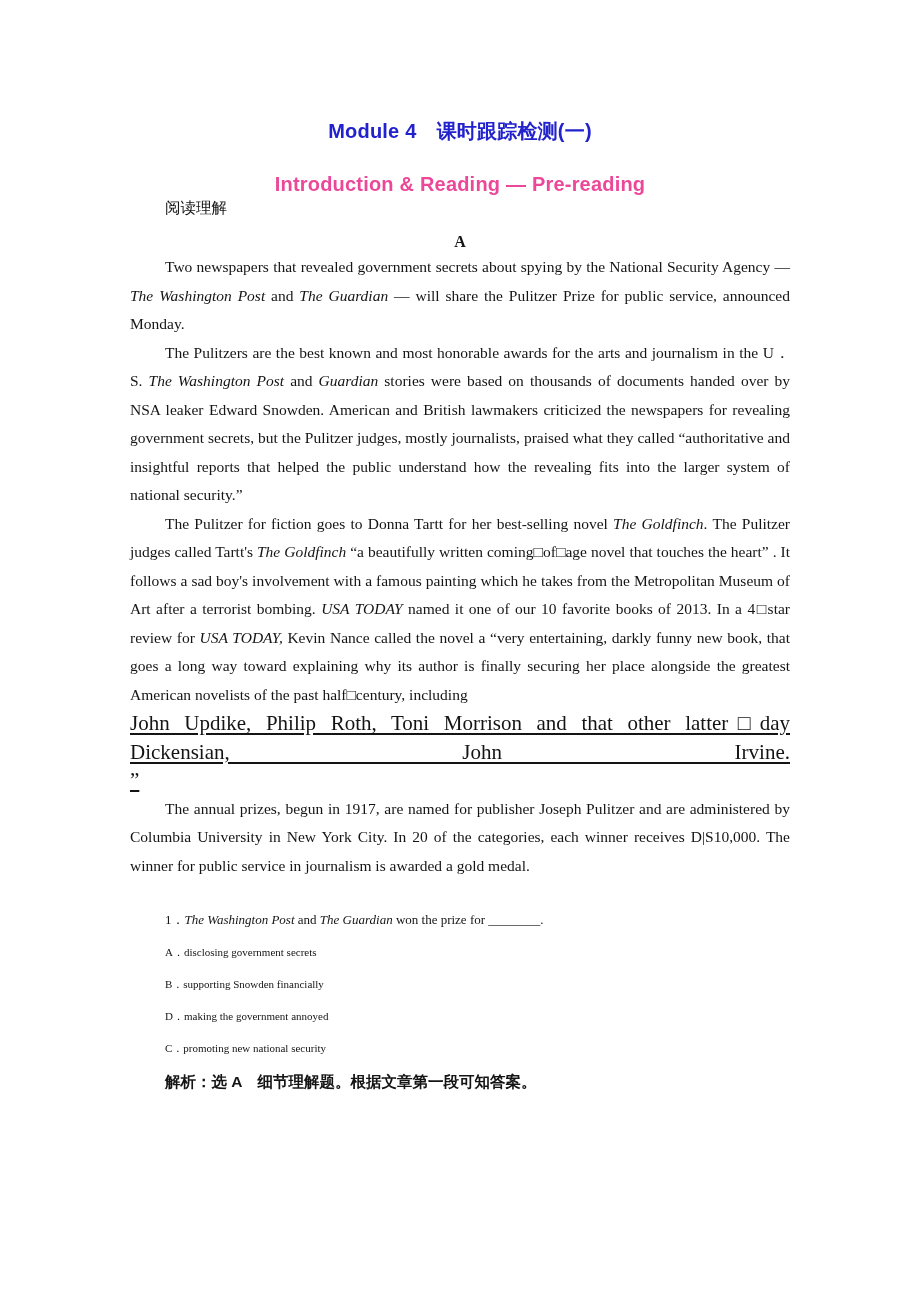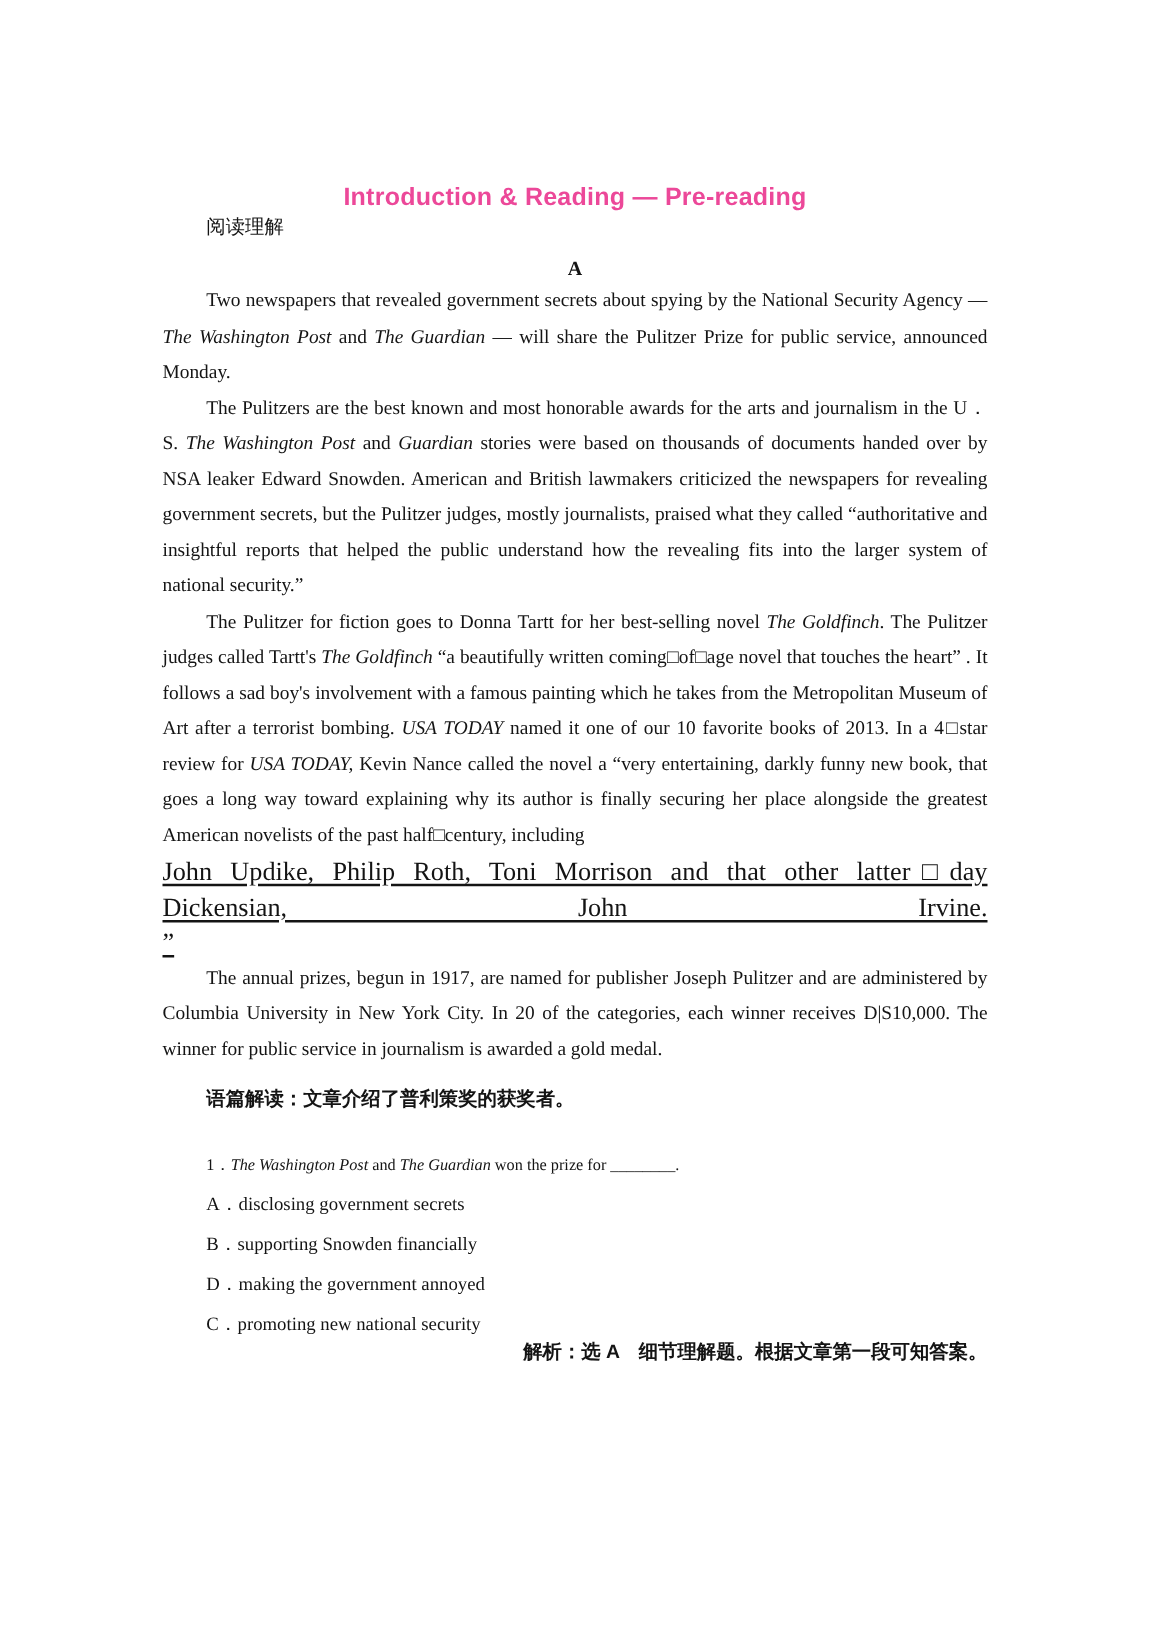--- a/index.html
+++ b/index.html
@@ -37,41 +37,41 @@
   }
   span.it{font-style:italic;}
   span.ul{text-decoration:underline;text-underline-offset:3px;}
 
   .cn{
     font-family:"Liberation Sans","DejaVu Sans",sans-serif;
     font-weight:600;font-size:15.5px;line-height:24px;
   }
   .analysis-intro{margin-top:14px;text-indent:35px;}
   .q-stem{font-size:13px;line-height:22px;margin-top:29px;text-indent:35px;font-family:Liberation Serif, serif;}
-  .q-option{font-size:15px;line-height:22px;margin-top:10px;text-indent:35px;}
-  .q-analysis{text-indent:35px;line-height:22px;text-align:right;}
+  .q-option{font-size:11px;line-height:22px;margin-top:10px;text-indent:35px;}
+  .q-analysis{margin-top:12px;text-indent:35px;line-height:22px;}
   .q-stem2{font-size:15.5px;line-height:22px;margin-top:15px;text-indent:35px;}
 </style>
 </head>
 <body>
 
 <div class="page">
 
+  <div class="doc-title">Module 4　课时跟踪检测(一)</div>
   <div class="doc-subtitle">Introduction &amp; Reading — Pre-reading</div>
 
   <div class="section-label">阅读理解</div>
   <div class="passage-label">A</div>
 
   <p class="para"><span>Two newspapers that revealed government secrets about spying by the National Security Agency — </span><span class="it">The Washington Post</span><span> and </span><span class="it">The Guardian</span><span> — will share the Pulitzer Prize for public service, announced Monday.</span></p>
   <p class="para"><span>The Pulitzers are the best known and most honorable awards for the arts and journalism in the U．S. </span><span class="it">The Washington Post</span><span> and </span><span class="it">Guardian</span><span> stories were based on thousands of documents handed over by NSA leaker Edward Snowden. American and British lawmakers criticized the newspapers for revealing government secrets, but the Pulitzer judges, mostly journalists, praised what they called “authoritative and insightful reports that helped the public understand how the revealing fits into the larger system of national security.”</span></p>
   <p class="para"><span>The Pulitzer for fiction goes to Donna Tartt for her best-selling novel </span><span class="it">The Goldfinch</span><span>. The Pulitzer judges called Tartt's </span><span class="it">The Goldfinch</span><span>  “a beautifully written coming□of□age novel that touches the heart” . It follows a sad boy's involvement with a famous painting which he takes from the Metropolitan Museum of Art after a terrorist bombing. </span><span class="it">USA TODAY</span><span> named it one of our 10 favorite books of 2013. In a 4□star review for </span><span class="it">USA TODAY,</span><span> Kevin Nance called the novel a “very entertaining, darkly funny new book, that goes a long way toward explaining why its author is finally securing her place alongside the greatest American novelists of the past half□century, including</span></p>
   <p class="ul-block"><span class="ul">John Updike, Philip Roth, Toni Morrison and that other latter□day Dickensian, John Irvine.</span><br><span class="ul">”</span></p>
   <p class="para"><span>The annual prizes, begun in 1917, are named for publisher Joseph Pulitzer and are administered by Columbia University in New York City. In 20 of the categories, each winner receives D|S10,000. The winner for public service in journalism is awarded a gold medal.</span></p>
 
-  <div class="cn analysis-intro">语篇解读：文章介绍了普利策奖的获奖者。</div>
 
   <div class="q-stem"><span>1．</span><span class="it">The Washington Post</span><span> and </span><span class="it">The Guardian</span><span> won the prize for ________.</span></div>
   <div class="q-option">A．disclosing government secrets</div>
   <div class="q-option">B．supporting Snowden financially</div>
   <div class="q-option">D．making the government annoyed</div>
   <div class="q-option">C．promoting new national security</div>
 
   <div class="cn q-analysis">解析：选 A　细节理解题。根据文章第一段可知答案。</div>
 
 

